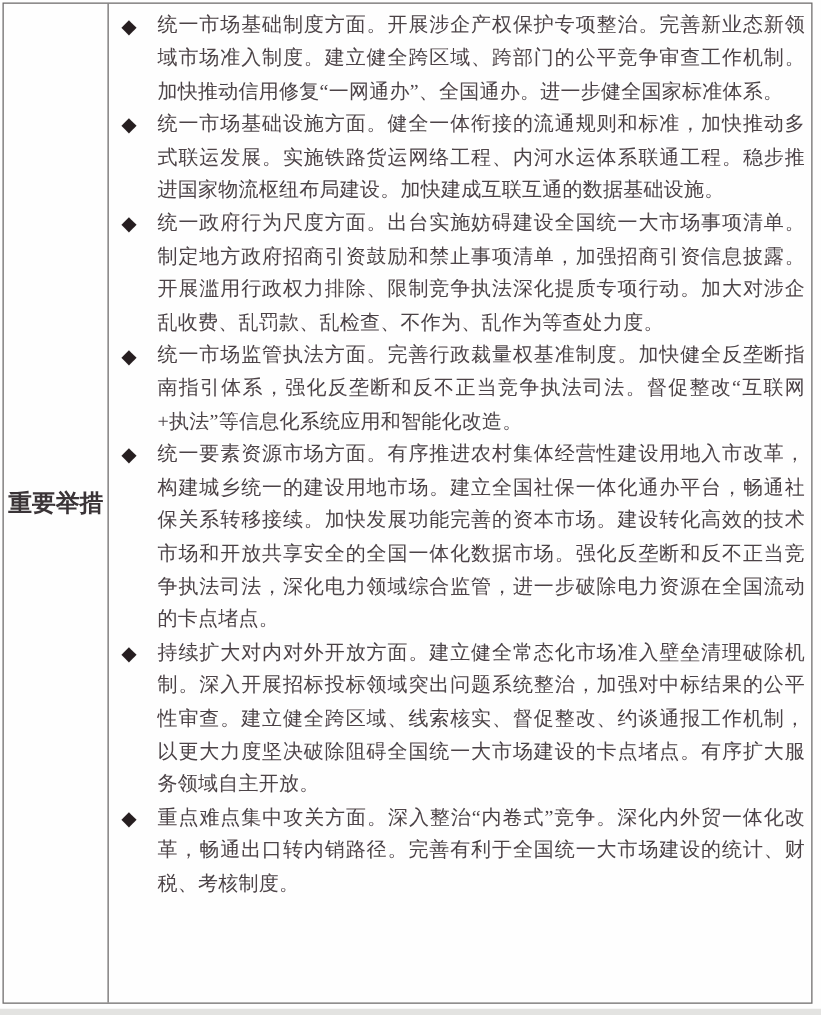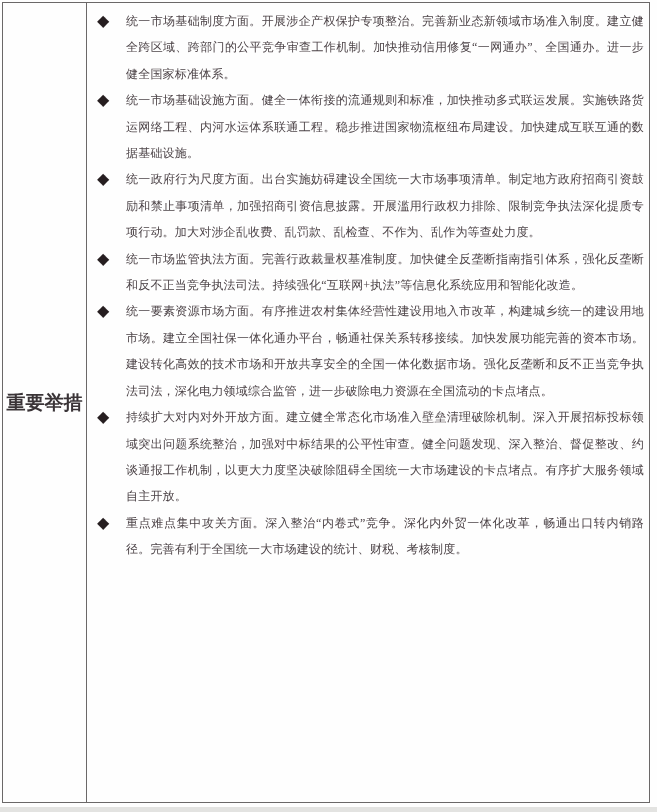--- a/index.html
+++ b/index.html
@@ -57,21 +57,21 @@
   .bullet {
     flex: 0 0 39px;
     padding-left: 10px;
     font-size: 16px;
     line-height: 26.4px;
     color: var(--bullet);
     font-family: "DejaVu Sans", sans-serif;
   }
   .text {
     flex: 1;
-    font-size: 12px;
+    font-size: 16px;
     line-height: 26.4px;
     color: var(--text);
     text-align: justify;
     letter-spacing: 0.2px;
   }
   .page-bottom-edge {
     position: absolute;
     left: 0;
     bottom: 0;
     width: 100%;
@@ -98,31 +98,31 @@
     <p class="text">统一市场基础设施方面。健全一体衔接的流通规则和标准，加快推动多式联运发展。实施铁路货运网络工程、内河水运体系联通工程。稳步推进国家物流枢纽布局建设。加快建成互联互通的数据基础设施。</p>
   </div>
 
   <div class="item">
     <span class="bullet">◆</span>
     <p class="text">统一政府行为尺度方面。出台实施妨碍建设全国统一大市场事项清单。制定地方政府招商引资鼓励和禁止事项清单，加强招商引资信息披露。开展滥用行政权力排除、限制竞争执法深化提质专项行动。加大对涉企乱收费、乱罚款、乱检查、不作为、乱作为等查处力度。</p>
   </div>
 
   <div class="item">
     <span class="bullet">◆</span>
-    <p class="text">统一市场监管执法方面。完善行政裁量权基准制度。加快健全反垄断指南指引体系，强化反垄断和反不正当竞争执法司法。持续强化“互联网+执法”等信息化系统应用和智能化改造。</p>
+    <p class="text">统一市场监管执法方面。完善行政裁量权基准制度。加快健全反垄断指南指引体系，强化反垄断和反不正当竞争执法司法。督促整改“互联网+执法”等信息化系统应用和智能化改造。</p>
   </div>
 
   <div class="item">
     <span class="bullet">◆</span>
     <p class="text">统一要素资源市场方面。有序推进农村集体经营性建设用地入市改革，构建城乡统一的建设用地市场。建立全国社保一体化通办平台，畅通社保关系转移接续。加快发展功能完善的资本市场。建设转化高效的技术市场和开放共享安全的全国一体化数据市场。强化反垄断和反不正当竞争执法司法，深化电力领域综合监管，进一步破除电力资源在全国流动的卡点堵点。</p>
   </div>
 
   <div class="item">
     <span class="bullet">◆</span>
-    <p class="text">持续扩大对内对外开放方面。建立健全常态化市场准入壁垒清理破除机制。深入开展招标投标领域突出问题系统整治，加强对中标结果的公平性审查。健全问题发现、深入整治、督促整改、约谈通报工作机制，以更大力度坚决破除阻碍全国统一大市场建设的卡点堵点。有序扩大服务领域自主开放。</p>
+    <p class="text">持续扩大对内对外开放方面。建立健全常态化市场准入壁垒清理破除机制。深入开展招标投标领域突出问题系统整治，加强对中标结果的公平性审查。建立健全跨区域、线索核实、督促整改、约谈通报工作机制，以更大力度坚决破除阻碍全国统一大市场建设的卡点堵点。有序扩大服务领域自主开放。</p>
   </div>
 
   <div class="item">
     <span class="bullet">◆</span>
     <p class="text">重点难点集中攻关方面。深入整治“内卷式”竞争。深化内外贸一体化改革，畅通出口转内销路径。完善有利于全国统一大市场建设的统计、财税、考核制度。</p>
   </div>
 </div>
   </div>
   <div class="page-bottom-edge"></div>
 </div>

